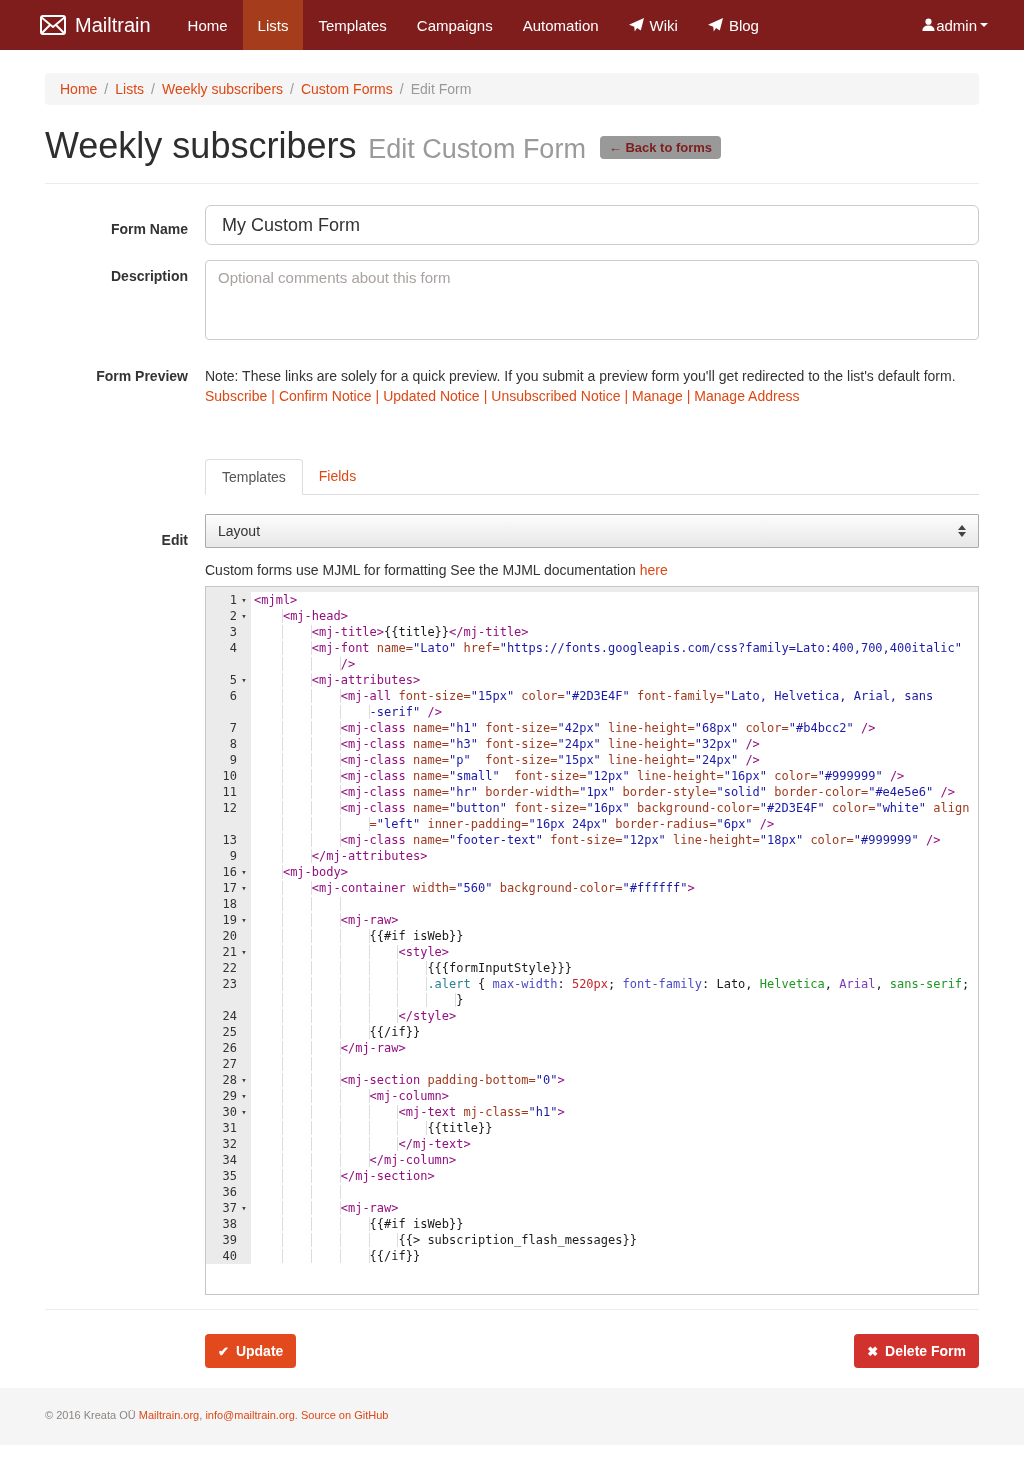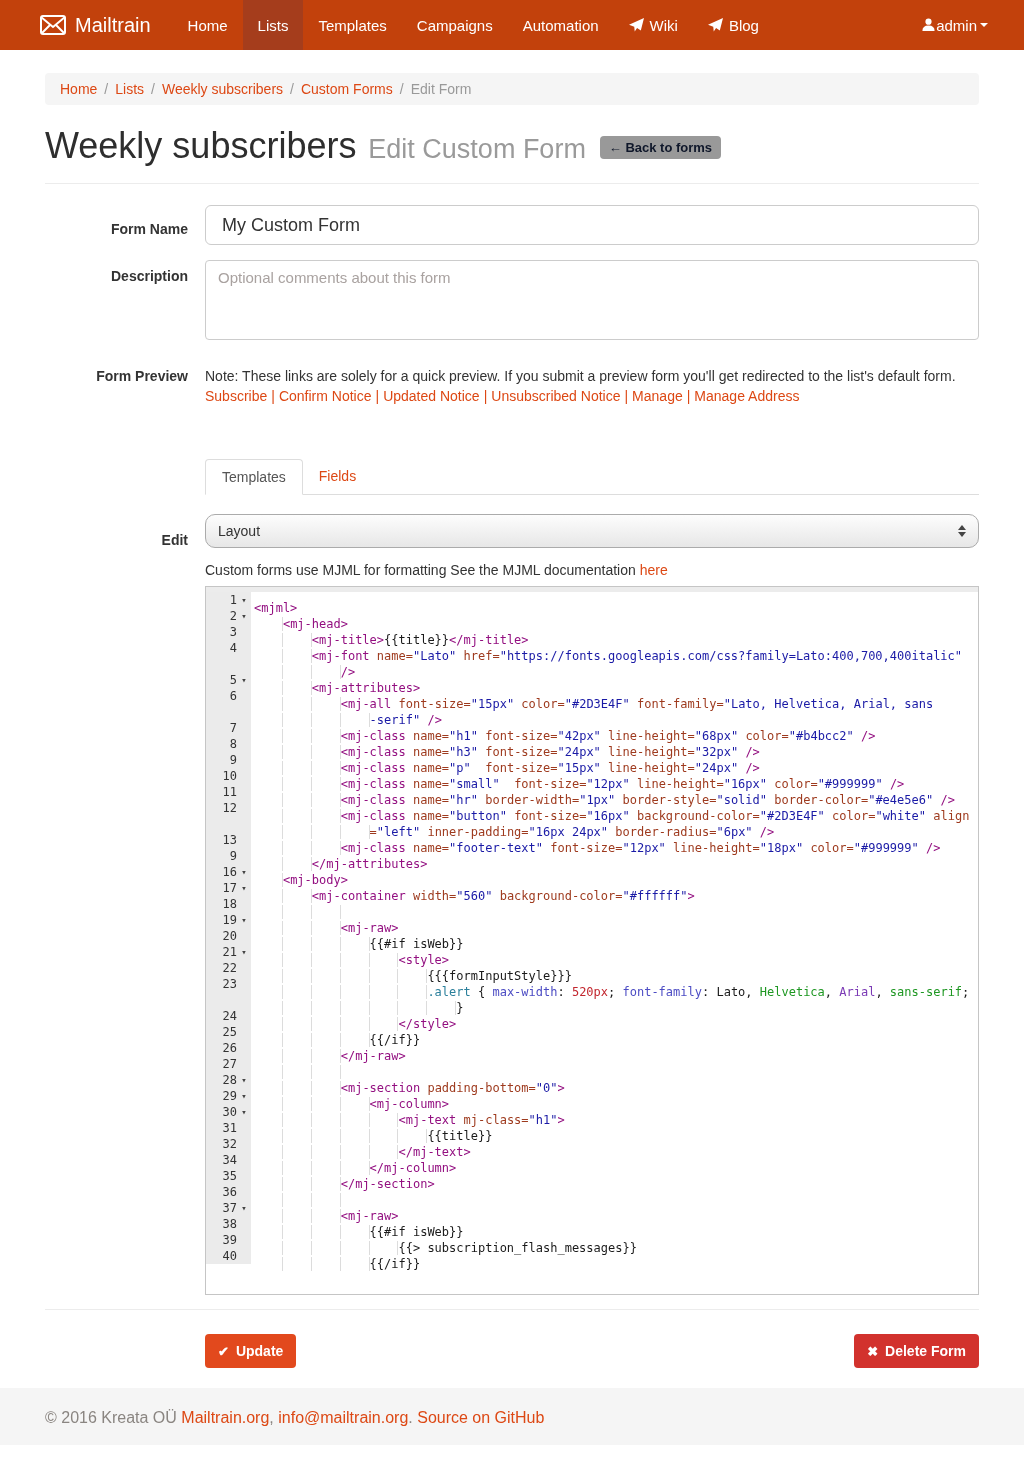--- a/index.html
+++ b/index.html
@@ -1,39 +1,39 @@
 <!DOCTYPE html>
 <html><head>
 <meta charset="utf-8">
 <style>
   * { box-sizing: border-box; }
   html,body { margin:0; padding:0; background:#fff; }
   body { font-family:"Liberation Sans", sans-serif; font-size:14px; color:#333; width:1024px; }
 
   
-  .navbar { height:50px; background:#c2410c; display:flex; align-items:stretch; padding:0 36px 0 40px;text-align:right; }
+  .navbar { height:50px; background:#7f1d1d; display:flex; align-items:stretch; padding:0 36px 0 40px;text-align:right; }
   .brand { display:flex; align-items:center; gap:9px; color:#fff; font-size:20px; margin-right:22px; cursor:pointer; }
   .nav-items { display:flex; align-items:stretch; }
   .nav-item { display:flex; align-items:center; gap:6px; padding:0 15px; color:#fff; font-size:15px; text-decoration:none; cursor:pointer; }
   .nav-item.active { background:#A53D1C; }
   .nav-user { margin-left:auto; display:flex; align-items:center; gap:0; color:#fff; font-size:15px; cursor:pointer; }
   .caret { width:0; height:0; border-left:4px solid transparent; border-right:4px solid transparent; border-top:4px solid #fff; margin-left:3px; }
   .send-icon svg, .user-icon svg, .logo-icon svg { display:block; }
 
   
   .breadcrumb { margin:23px 45px 0 45px; background:#f5f5f5; border-radius:4px; padding:8px 15px; font-size:14px; color:#999; }
   .breadcrumb a { color:#DD4814; text-decoration:none; }
   .crumb-sep { color:#999; padding:0 7px; }
   .crumb-active { color:#999; }
 
   
   .page-header { margin:20px 45px 0 45px; }
   .page-title { font-size:36px; font-weight:500; color:#2e2e2e; }
   .page-subtitle { font-size:27px; color:#9a9a9a; font-weight:400; margin-left:8px; }
-  .back-badge { display:inline-block; background:#999; color:#0f172a; font-size:13px; font-weight:bold; padding:4px 9px; border-radius:4px; margin-left:10px; vertical-align:6px; cursor:pointer; }
+  .back-badge { display:inline-block; background:#999; color:#7f1d1d; font-size:13px; font-weight:bold; padding:4px 9px; border-radius:4px; margin-left:10px; vertical-align:6px; cursor:pointer; }
   .hr { border-top:1px solid #ececec; margin:16px 45px 0 45px; }
 
   
   .frow { display:flex; padding:0 45px; }
   .lcol { width:160px; min-width:160px; text-align:right; padding-right:17px; font-weight:bold; font-size:14px; color:#333; }
   .ccol { flex:1; min-width:0; }
 
   .row-name { margin-top:21px; }
   .row-name .lcol { padding-top:16px; }
   .input-lg { width:100%; height:40px; border:1px solid #ccc; border-radius:6px; font-size:18px; padding:6px 16px; color:#333; font-family:"Liberation Sans",sans-serif; }
@@ -51,61 +51,61 @@
   
   .row-tabs { margin-top:55px; }
   .tabbar { display:flex; border-bottom:1px solid #ddd; }
   .tab { padding:9px 16px; font-size:14px; cursor:pointer; margin-bottom:-1px; }
   .tab.active { background:#fff; border:1px solid #ddd; border-bottom:1px solid #fff; border-radius:4px 4px 0 0; color:#555; }
   .tab.inactive { color:#DD4814; }
 
   
   .row-edit { margin-top:19px;align-items:flex-end; }
   .row-edit .lcol { padding-top:9px; }
-  .select { height:34px; width:100%; border:1px solid #ababab; border-radius:10px; background:linear-gradient(#fdfdfd,#e7e7e7); display:flex; align-items:center; padding:0 12px; font-size:14px; color:#333; cursor:pointer; }
+  .select { height:34px; width:100%; border:1px solid #ababab; border-radius:1px; background:linear-gradient(#fdfdfd,#e7e7e7); display:flex; align-items:center; padding:0 12px; font-size:14px; color:#333; cursor:pointer; }
   .select .sel-label { flex:1; }
   .spin { display:flex; flex-direction:column; gap:2px; align-items:center; }
   .spin i { width:0; height:0; border-left:4px solid transparent; border-right:4px solid transparent; }
   .spin .up { border-bottom:5px solid #444; }
   .spin .down { border-top:5px solid #444; }
 
   .row-note { margin-top:14px; }
   .mjml-note { font-size:14px; color:#333; }
   .mjml-note a { color:#DD4814; text-decoration:none; }
 
   
   .row-editor { margin-top:8px; }
   .editor { border:1px solid #c5c5c5; height:709px; overflow:hidden; background:#fff; }
   .ed-top { height:5px; background:#ececec; }
   .crow { display:flex; height:16px; line-height:16px; font-family:"DejaVu Sans Mono",monospace; font-size:12px; white-space:pre; }
   .gut { width:45px; min-width:45px; background:#ebebeb; display:flex; color:#333; }
   .num { flex:1; text-align:right; }
   .fold { width:14px; font-size:9px; color:#444; text-align:center; line-height:16px; }
-  .codeline { padding-left:3px; white-space:pre;margin-top:8px; }
+  .codeline { padding-left:3px; white-space:pre; }
   .tk-i { background-image:repeating-linear-gradient(to right, transparent 0, transparent calc(4ch - 1px), #dcdcdc calc(4ch - 1px), #dcdcdc 4ch); }
   .tk-p { color:#1a1a1a; }
   .tk-t { color:#930F80; }
   .tk-a { color:#9E3A1E; }
   .tk-s { color:#1A1AA6; }
   .tk-c { color:#2A7F9B; }
   .tk-k { color:#4C4CC4; }
   .tk-n { color:#C2262E; }
   .tk-g { color:#1E9722; }
   .tk-v { color:#7B3AB5; }
 
   
   .hr2 { border-top:1px solid #ececec; margin:14px 45px 0 45px; }
   .actions { margin:24px 45px 0 205px; display:flex; justify-content:space-between; }
   .btn { border:none; border-radius:4px; color:#fff; font-size:14px; font-weight:bold; padding:9px 13px; display:inline-flex; align-items:center; gap:7px; cursor:pointer; font-family:"Liberation Sans",sans-serif; }
   .btn-update { background:#E2491D; }
   .btn-delete { background:#D2322D; }
   .btn .ico { font-size:13px; }
 
   
-  .footer { margin-top:20px; background:#f5f5f5; height:57px; padding:21px 45px 0 45px; color:#8a8581; font-size:16px; }
+  .footer { margin-top:20px; background:#f5f5f5; height:57px; padding:21px 45px 0 45px; color:#8a8581; font-size:11px; }
   .footer a { color:#DD4814; text-decoration:none; }
 </style>
 </head>
 <body>
 
 <nav class="navbar">
   <div class="brand">
     <span class="logo-icon">
       <svg width="26" height="20" viewBox="0 0 26 20">
           <rect x="1" y="1" width="24" height="18" rx="2" fill="none" stroke="#fff" stroke-width="2"></rect>

